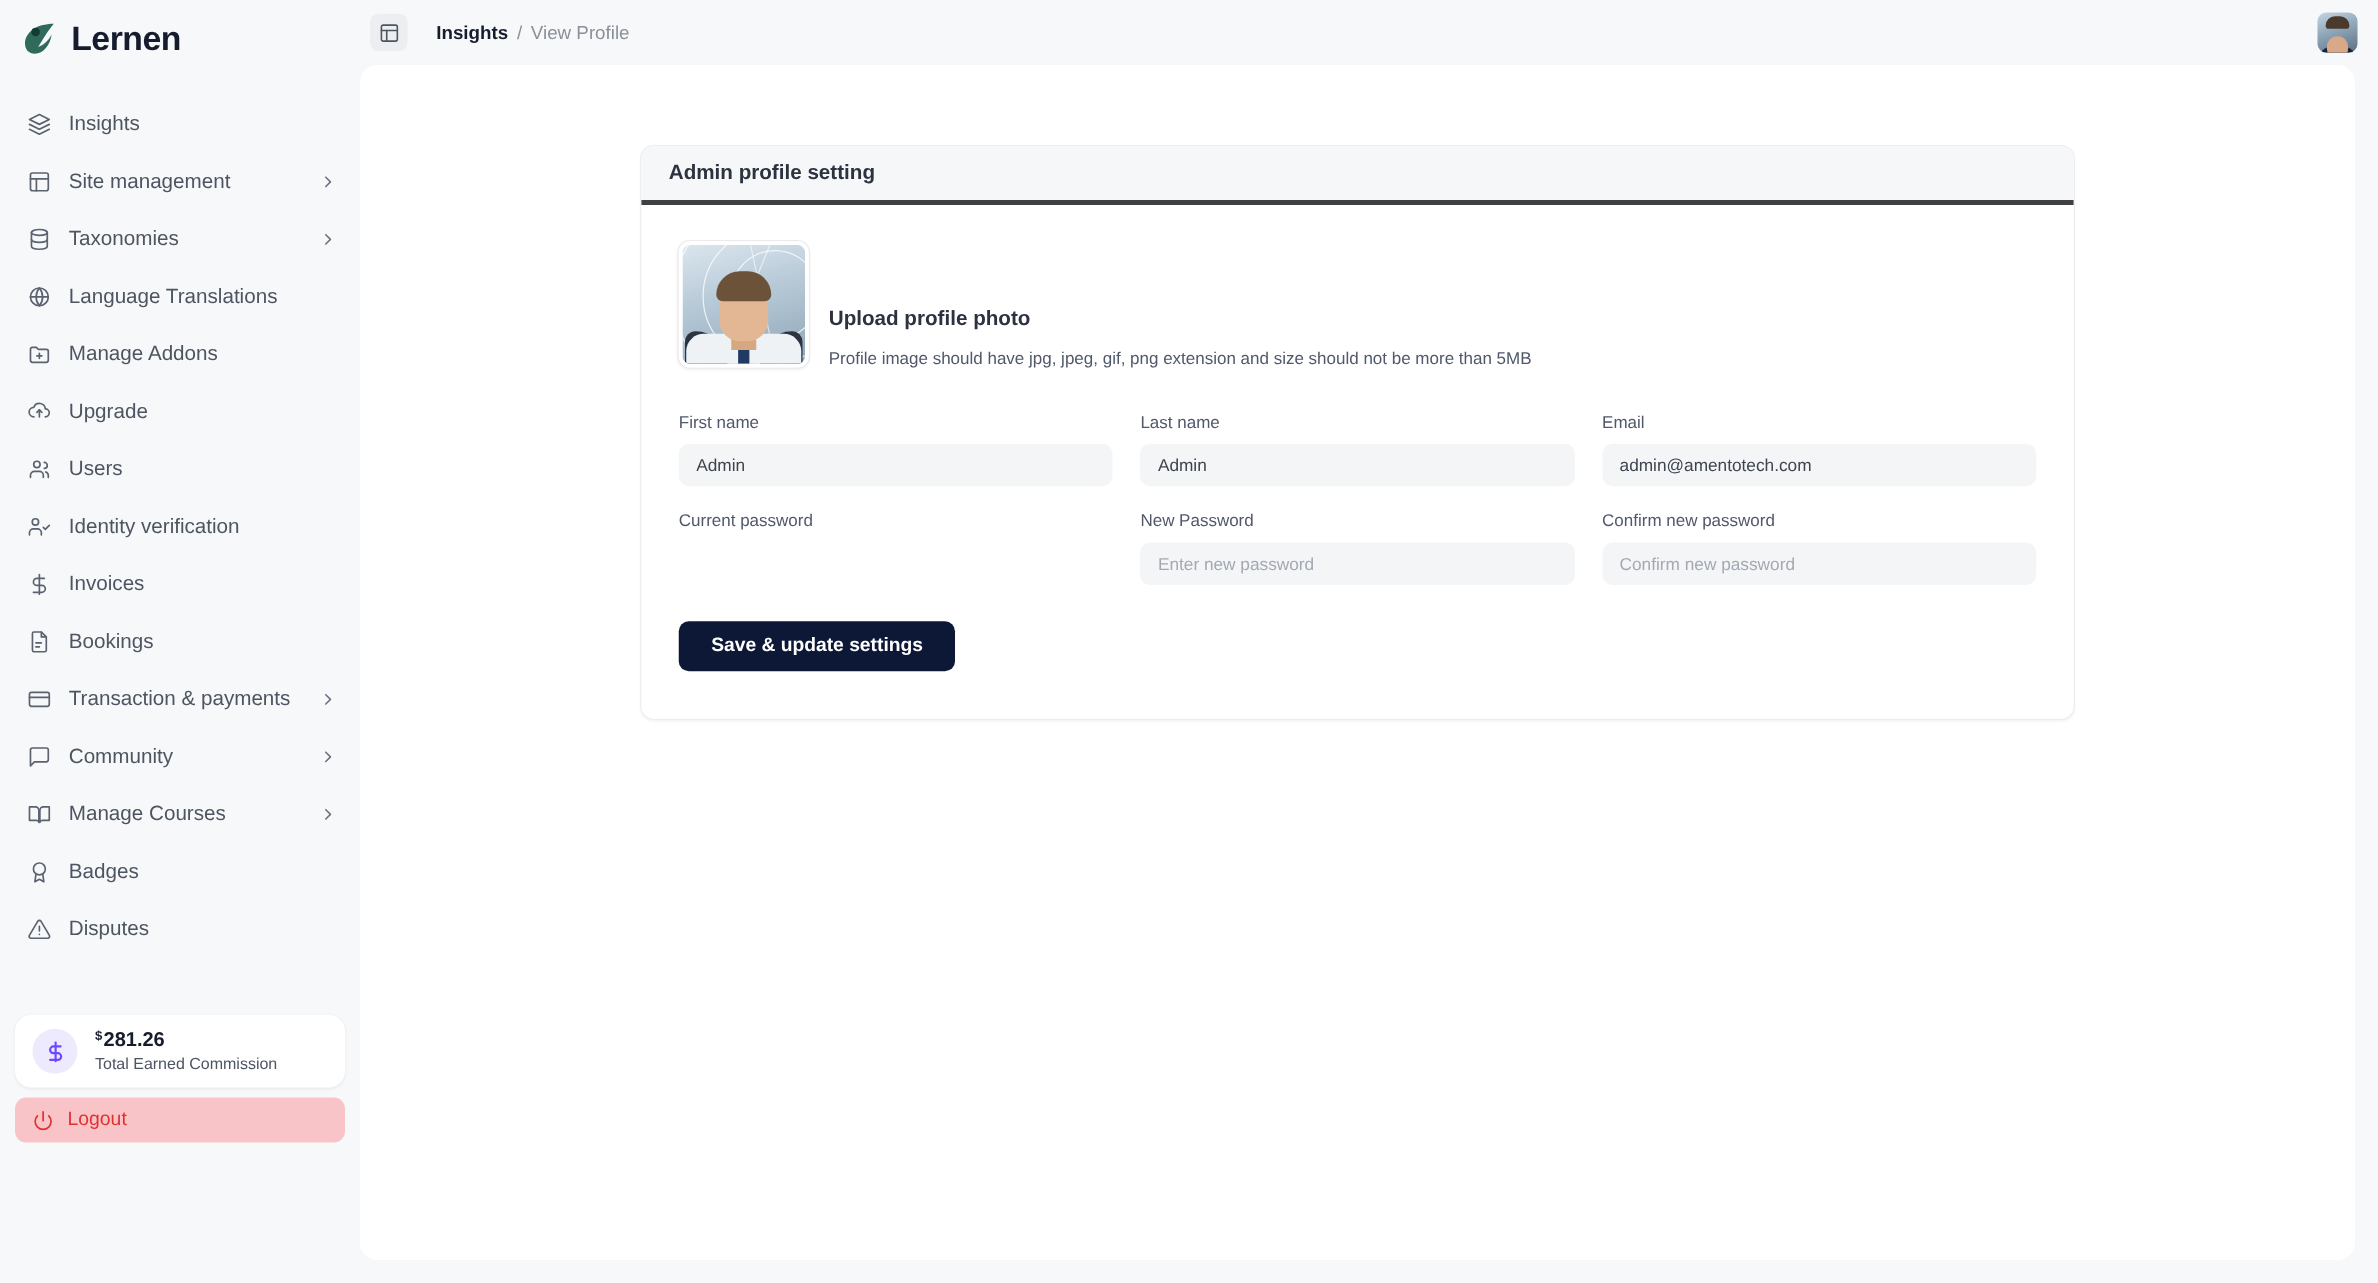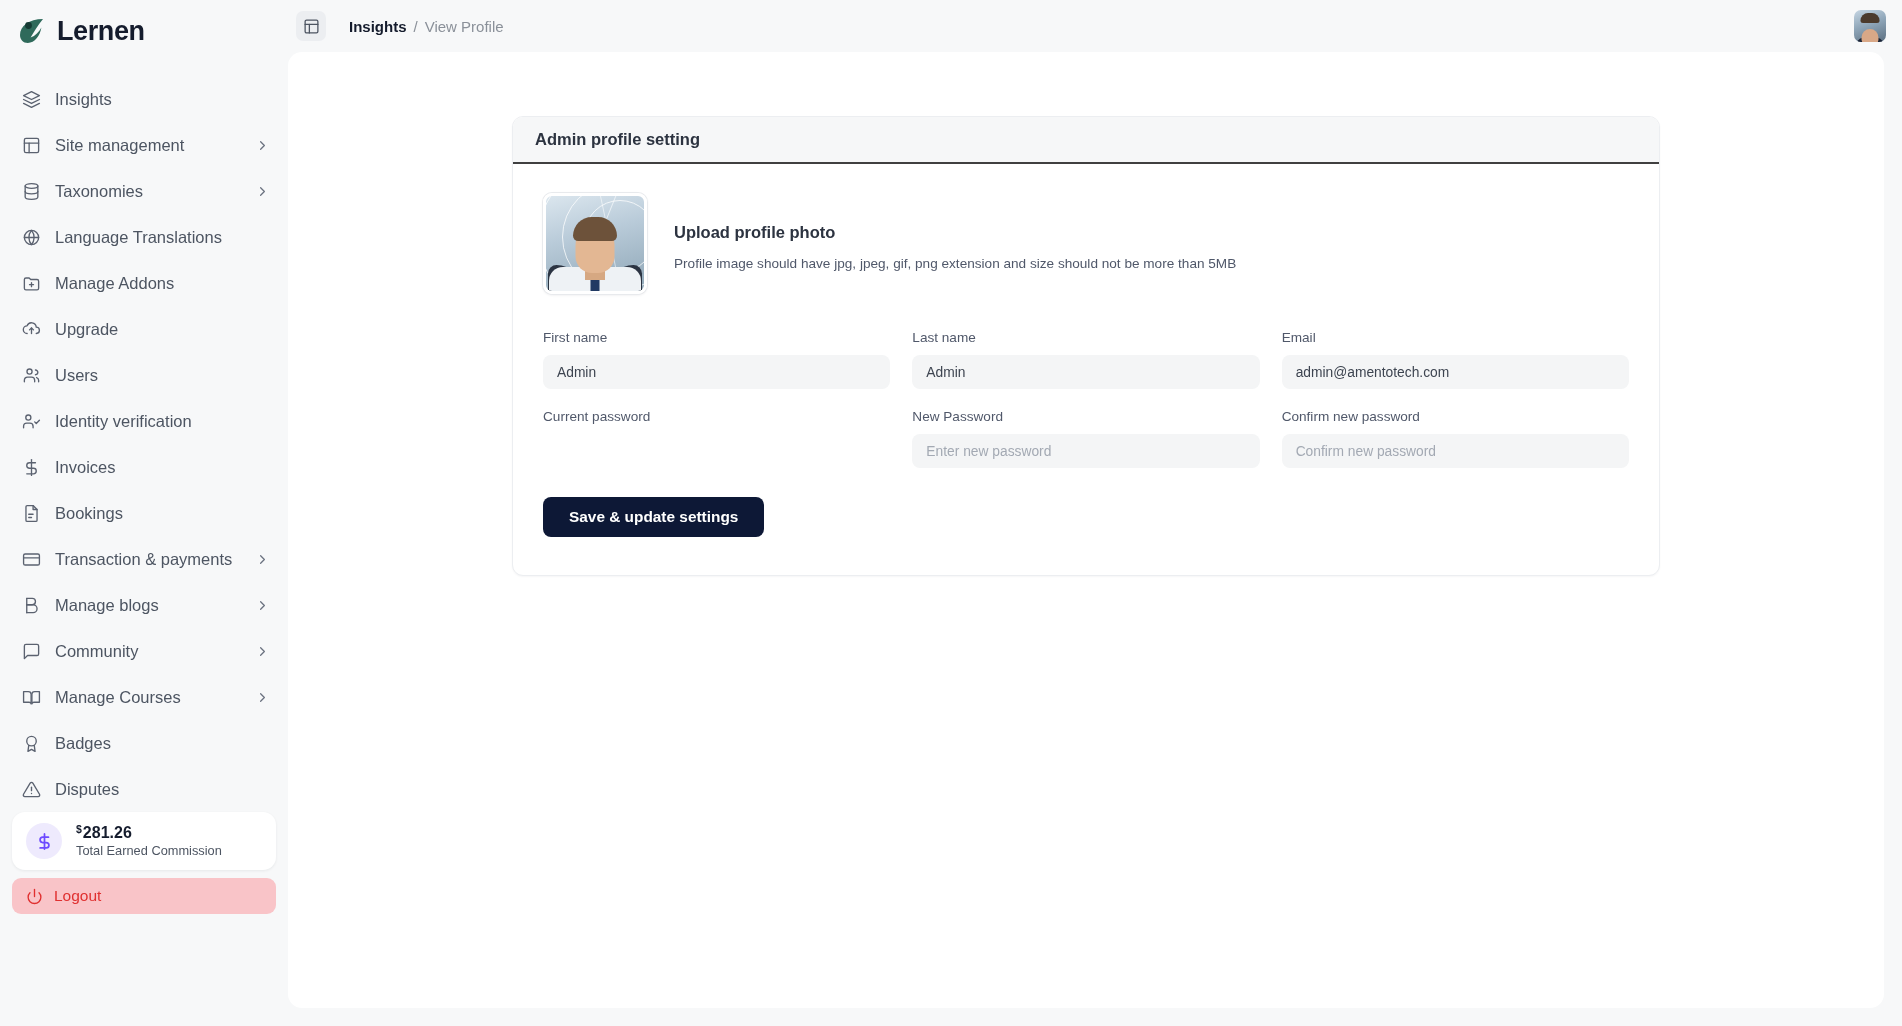--- a/index.html
+++ b/index.html
@@ -147,26 +147,26 @@
     border: 1px solid #eceef1;
     border-radius: 11px;
     overflow: hidden;
     box-shadow: 0 1px 2px rgba(16,24,40,0.04);
   }
   .card-head {
     background: #f6f7f8;
     height: 47px;
     display: flex; align-items: center;
     padding: 0 22px;
-    border-bottom: 2px solid #404040;
+    border-bottom: 4px solid #404040;
   }
   .card-title { font-size: 16.5px; font-weight: 700; color: #2c3340; }
   .card-body { padding: 29px 30px 38px 30px; }
 
-  .photo-row { display: flex; gap: 27px; align-items: center; }
+  .photo-row { display: flex; gap: 16px; align-items: flex-end; }
   .photo-frame {
     width: 104px; height: 101px;
     border-radius: 9px; overflow: hidden;
     border: 3px solid #fff;
     box-shadow: 0 0 0 1px #e8eaed, 0 1px 3px rgba(16,24,40,0.10);
     flex-shrink: 0;
     position: relative;
     background: linear-gradient(165deg,#dbe6ee 0%,#b9cbd9 40%,#8ea6b6 100%);
   }
   .photo-frame .ph-arc {
@@ -384,31 +384,20 @@
         <svg class="nav-ico" viewBox="0 0 24 24" fill="none" stroke="currentColor" stroke-width="1.7" stroke-linecap="round" stroke-linejoin="round">
             <rect x="2" y="5" width="20" height="14" rx="2"></rect>
             <line x1="2" y1="10" x2="22" y2="10"></line>
           </svg>
         <span class="nav-label">Transaction &amp; payments</span>
         <svg class="nav-chevron" viewBox="0 0 24 24" fill="none" stroke="currentColor" stroke-width="2" stroke-linecap="round" stroke-linejoin="round">
             <polyline points="9 18 15 12 9 6"></polyline>
           </svg>
       </div>
 
-      <div class="nav-item">
-        <svg class="nav-ico" viewBox="0 0 24 24" fill="none" stroke="currentColor" stroke-width="1.7" stroke-linecap="round" stroke-linejoin="round">
-            <path d="M6 3v18"></path>
-            <path d="M6 3h7a4 4 0 0 1 0 8H6"></path>
-            <path d="M6 11h8a5 5 0 0 1 0 10H6"></path>
-          </svg>
-        <span class="nav-label">Manage blogs</span>
-        <svg class="nav-chevron" viewBox="0 0 24 24" fill="none" stroke="currentColor" stroke-width="2" stroke-linecap="round" stroke-linejoin="round">
-            <polyline points="9 18 15 12 9 6"></polyline>
-          </svg>
-      </div>
 
       <div class="nav-item">
         <svg class="nav-ico" viewBox="0 0 24 24" fill="none" stroke="currentColor" stroke-width="1.7" stroke-linecap="round" stroke-linejoin="round">
             <path d="M21 15a2 2 0 0 1-2 2H7l-4 4V5a2 2 0 0 1 2-2h14a2 2 0 0 1 2 2z"></path>
           </svg>
         <span class="nav-label">Community</span>
         <svg class="nav-chevron" viewBox="0 0 24 24" fill="none" stroke="currentColor" stroke-width="2" stroke-linecap="round" stroke-linejoin="round">
             <polyline points="9 18 15 12 9 6"></polyline>
           </svg>
       </div>

